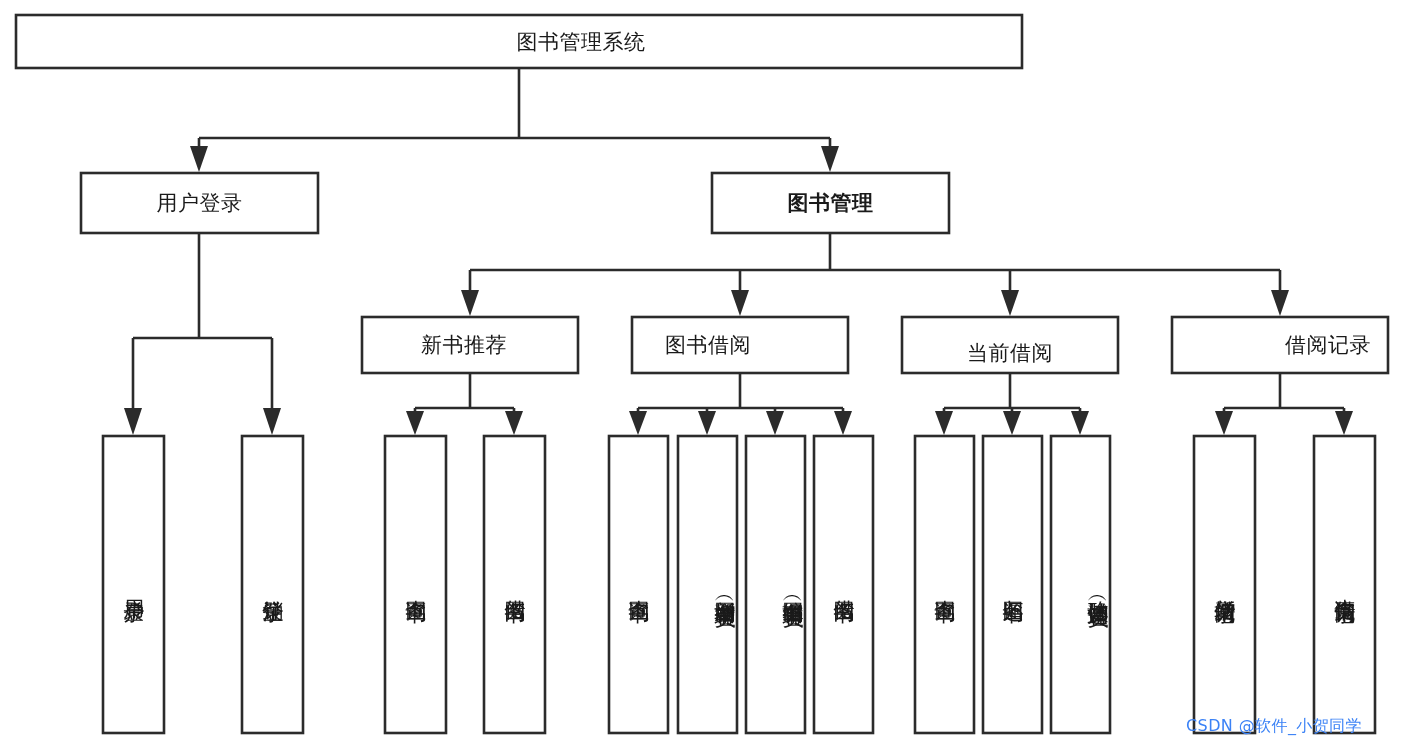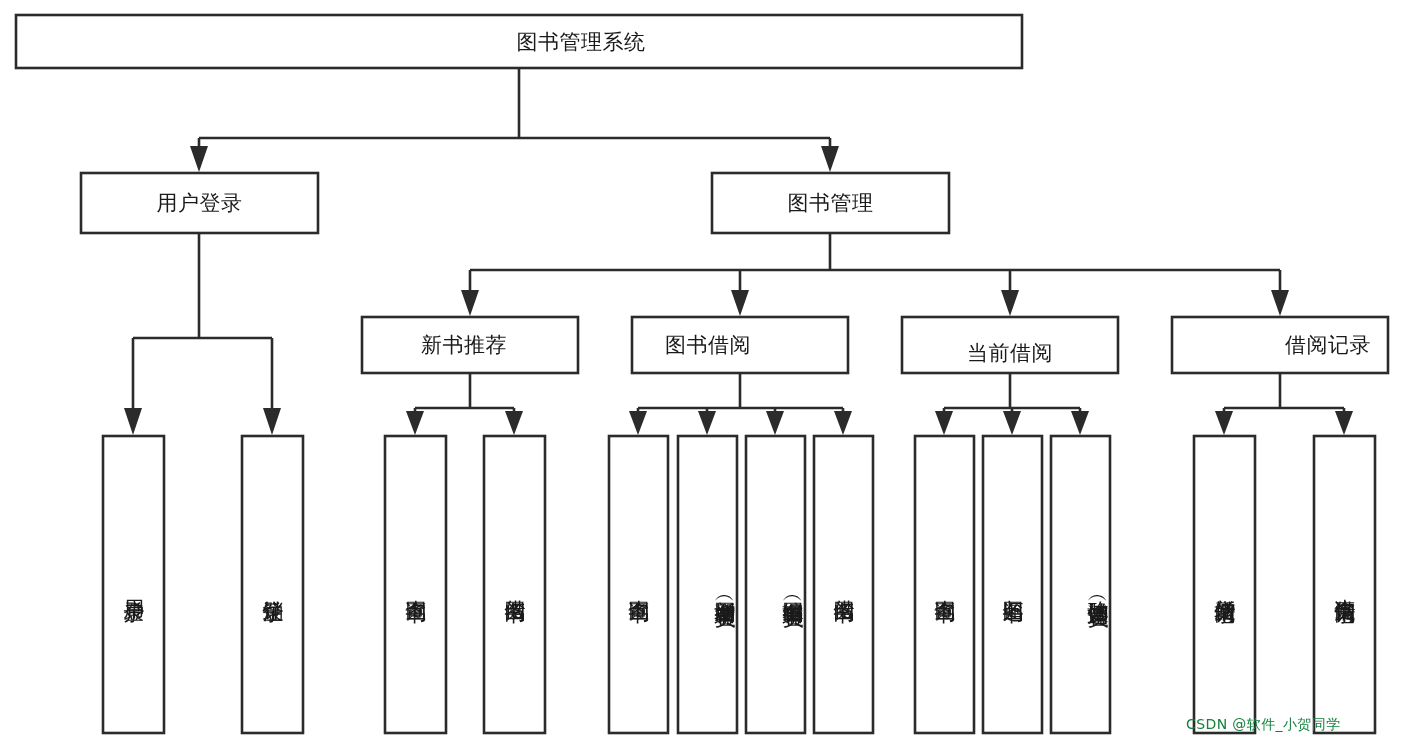--- a/index.html
+++ b/index.html
@@ -61,22 +61,22 @@
     font-size: 21px;
     writing-mode: vertical-rl;
     text-orientation: upright;
     line-height: 1.18;
     letter-spacing: 1px;
     white-space: nowrap;
     pointer-events: none;
   }
   .watermark {
     position: absolute;
-    color: #15803d;
-    font-size: 14px;
+    color: #3b82f6;
+    font-size: 16px;
     letter-spacing: 0.4px;
     white-space: nowrap;
     pointer-events: none;
   }
 </style>
 </head>
 <body>
 
 <div id="diagram-root">
 
@@ -168,21 +168,21 @@
     <path class="edge-line" d="M 1344 408 L 1344 414"></path>
     <polygon class="arrow-head" points="1215,411 1233,411 1224,435"></polygon>
     <polygon class="arrow-head" points="1335,411 1353,411 1344,435"></polygon>
 
   </svg>
 
   <div class="node-label-h" style="left:16px; top:15px; width:1130px; height:53px;">图书管理系统</div>
 
   <div class="node-label-h" style="left:81px; top:173px; width:237px; height:60px;">用户登录</div>
 
-  <div class="node-label-h" style="left:712px; top:173px; width:237px; height:60px;">图书管理</div>
+  <div class="node-label-h" style="left:712px; top:173px; width:237px; height:60px;font-weight:bold;">图书管理</div>
 
   <div class="node-label-h" style="left:362px; top:317px; width:204px; height:56px;border-radius:26px;">新书推荐</div>
 
   <div class="node-label-h" style="left:600px; top:317px; width:216px; height:56px;">图书借阅</div>
 
   <div class="node-label-h" style="left:902px; top:317px; width:216px; height:72px;">当前借阅</div>
 
   <div class="node-label-h" style="left:1172px; top:317px; width:216px; height:56px;padding-left:48px;">借阅记录</div>
 
   <div class="node-label-v" style="left:103px; top:436px; width:61px; height:297px;">用户登录</div>

